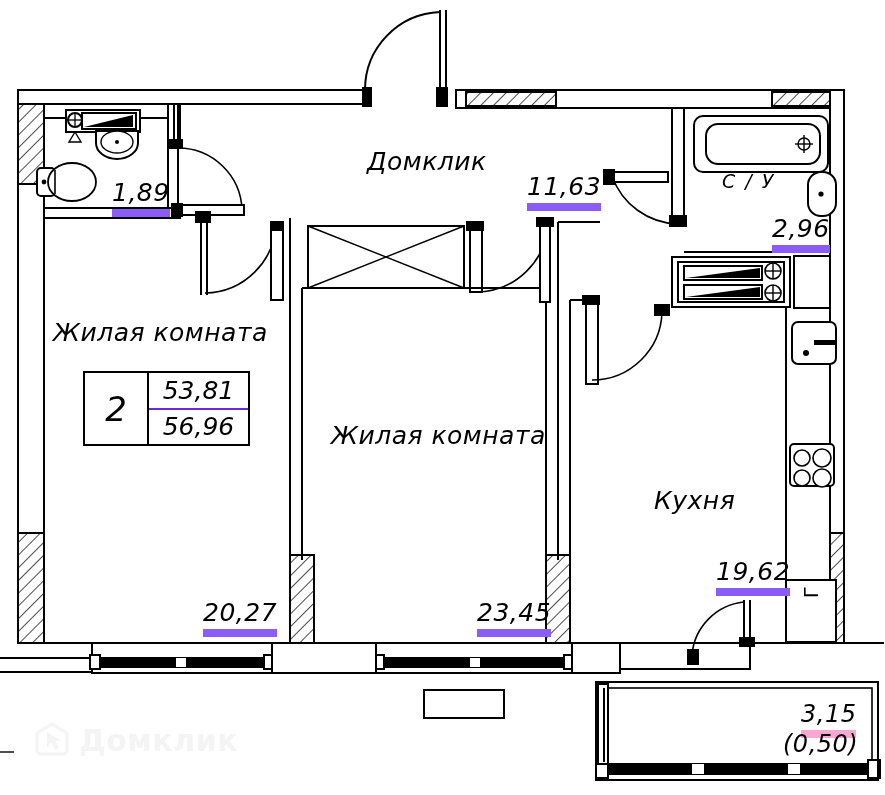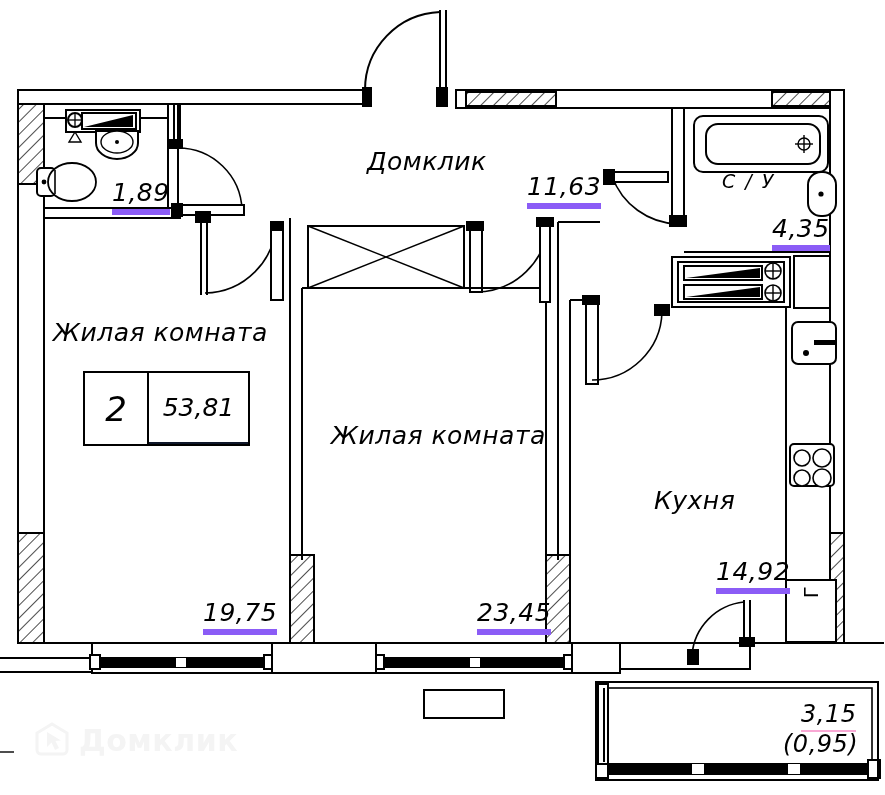--- a/index.html
+++ b/index.html
@@ -29,27 +29,27 @@
     color: #000000;
     white-space: nowrap;
     letter-spacing: 0.5px;
   }
   .room-name {
     font-size: 25px;
   }
   .area-val {
     font-size: 25px;
     padding-bottom: 2px;
-    border-bottom: 6px solid #8b5cf6;
+    border-bottom: 8px solid #8b5cf6;
   }
   .bath-name { font-size: 19px; letter-spacing: 2px; }
   .balc-top {
     font-size: 24px;
     padding-bottom: 2px;
-    border-bottom: 2px solid #f9a8d4;
+    border-bottom: 8px solid #f9a8d4;
   }
   .balc-bot { font-size: 24px; }
   
   #area-table {
     position: absolute;
     left: 83px;
     top: 371px;
     width: 167px;
     height: 75px;
     border: 2px solid #000;
@@ -74,21 +74,21 @@
   #area-table .areas-cell > div {
     flex: 1;
     display: flex;
     align-items: center;
     justify-content: center;
     font-size: 25px;
     font-style: italic;
     font-family: "DejaVu Sans", sans-serif;
   }
   #area-table .areas-cell > div:first-child {
-    border-bottom: 2px solid #0f172a;
+    border-bottom: 2px solid #6d28d9;
   }
   
   #watermark {
     position: absolute;
     left: 34px;
     top: 722px;
     display: flex;
     align-items: center;
     gap: 9px;
     opacity: 1;
@@ -363,44 +363,45 @@
   </svg>
 
   <div class="lbl area-val" style="left:112px; top:178px;">1,89</div>
 
   <div class="lbl room-name" style="left:367px; top:147px;">Домклик</div>
 
   <div class="lbl area-val" style="left:527px; top:172px;">11,63</div>
 
   <div class="lbl bath-name" style="left:722px; top:170px;">С / У</div>
 
-  <div class="lbl area-val" style="left:772px; top:214px;">4,35</div>
+  <div class="lbl area-val" style="left:772px; top:214px;">2,96</div>
 
   <div class="lbl room-name" style="left:53px; top:318px;">Жилая комната</div>
 
-  <div class="lbl area-val" style="left:203px; top:598px;">19,75</div>
+  <div class="lbl area-val" style="left:203px; top:598px;">20,27</div>
 
   <div class="lbl room-name" style="left:331px; top:421px;">Жилая комната</div>
 
   <div class="lbl area-val" style="left:477px; top:598px;">23,45</div>
 
   <div class="lbl room-name" style="left:654px; top:446px;margin-top:40px;">Кухня</div>
 
-  <div class="lbl area-val" style="left:716px; top:557px;">14,92</div>
+  <div class="lbl area-val" style="left:716px; top:557px;">19,62</div>
 
   <div class="lbl balc-top" style="left:801px; top:700px;">3,15</div>
 
-  <div class="lbl balc-bot" style="left:783px; top:730px;">(0,95)</div>
+  <div class="lbl balc-bot" style="left:783px; top:730px;">(0,50)</div>
 
   <div class="lbl" style="left:800px; top:598px; font-size:19px; font-style:normal; transform:rotate(-90deg); transform-origin:left top;">Г</div>
 
   <div id="area-table">
     <div class="rooms-cell">2</div>
     <div class="areas-cell">
       <div>53,81</div>
+      <div>56,96</div>
     </div>
   </div>
 
   <div id="watermark">
     <svg width="36" height="36" viewBox="0 0 36 36">
       <path d="M18 2 L33 11 L33 28 A4 4 0 0 1 29 32 L7 32 A4 4 0 0 1 3 28 L3 11 Z" fill="none" stroke="#f4f4f4" stroke-width="3"></path>
       <path d="M13 10 L13 25 L17.5 20.5 L21 28 L25 26 L21.5 19 L27 18.5 Z" fill="#f4f4f4" stroke="none"></path>
     </svg>
     <span class="wm-text">Домклик</span>
   </div>

